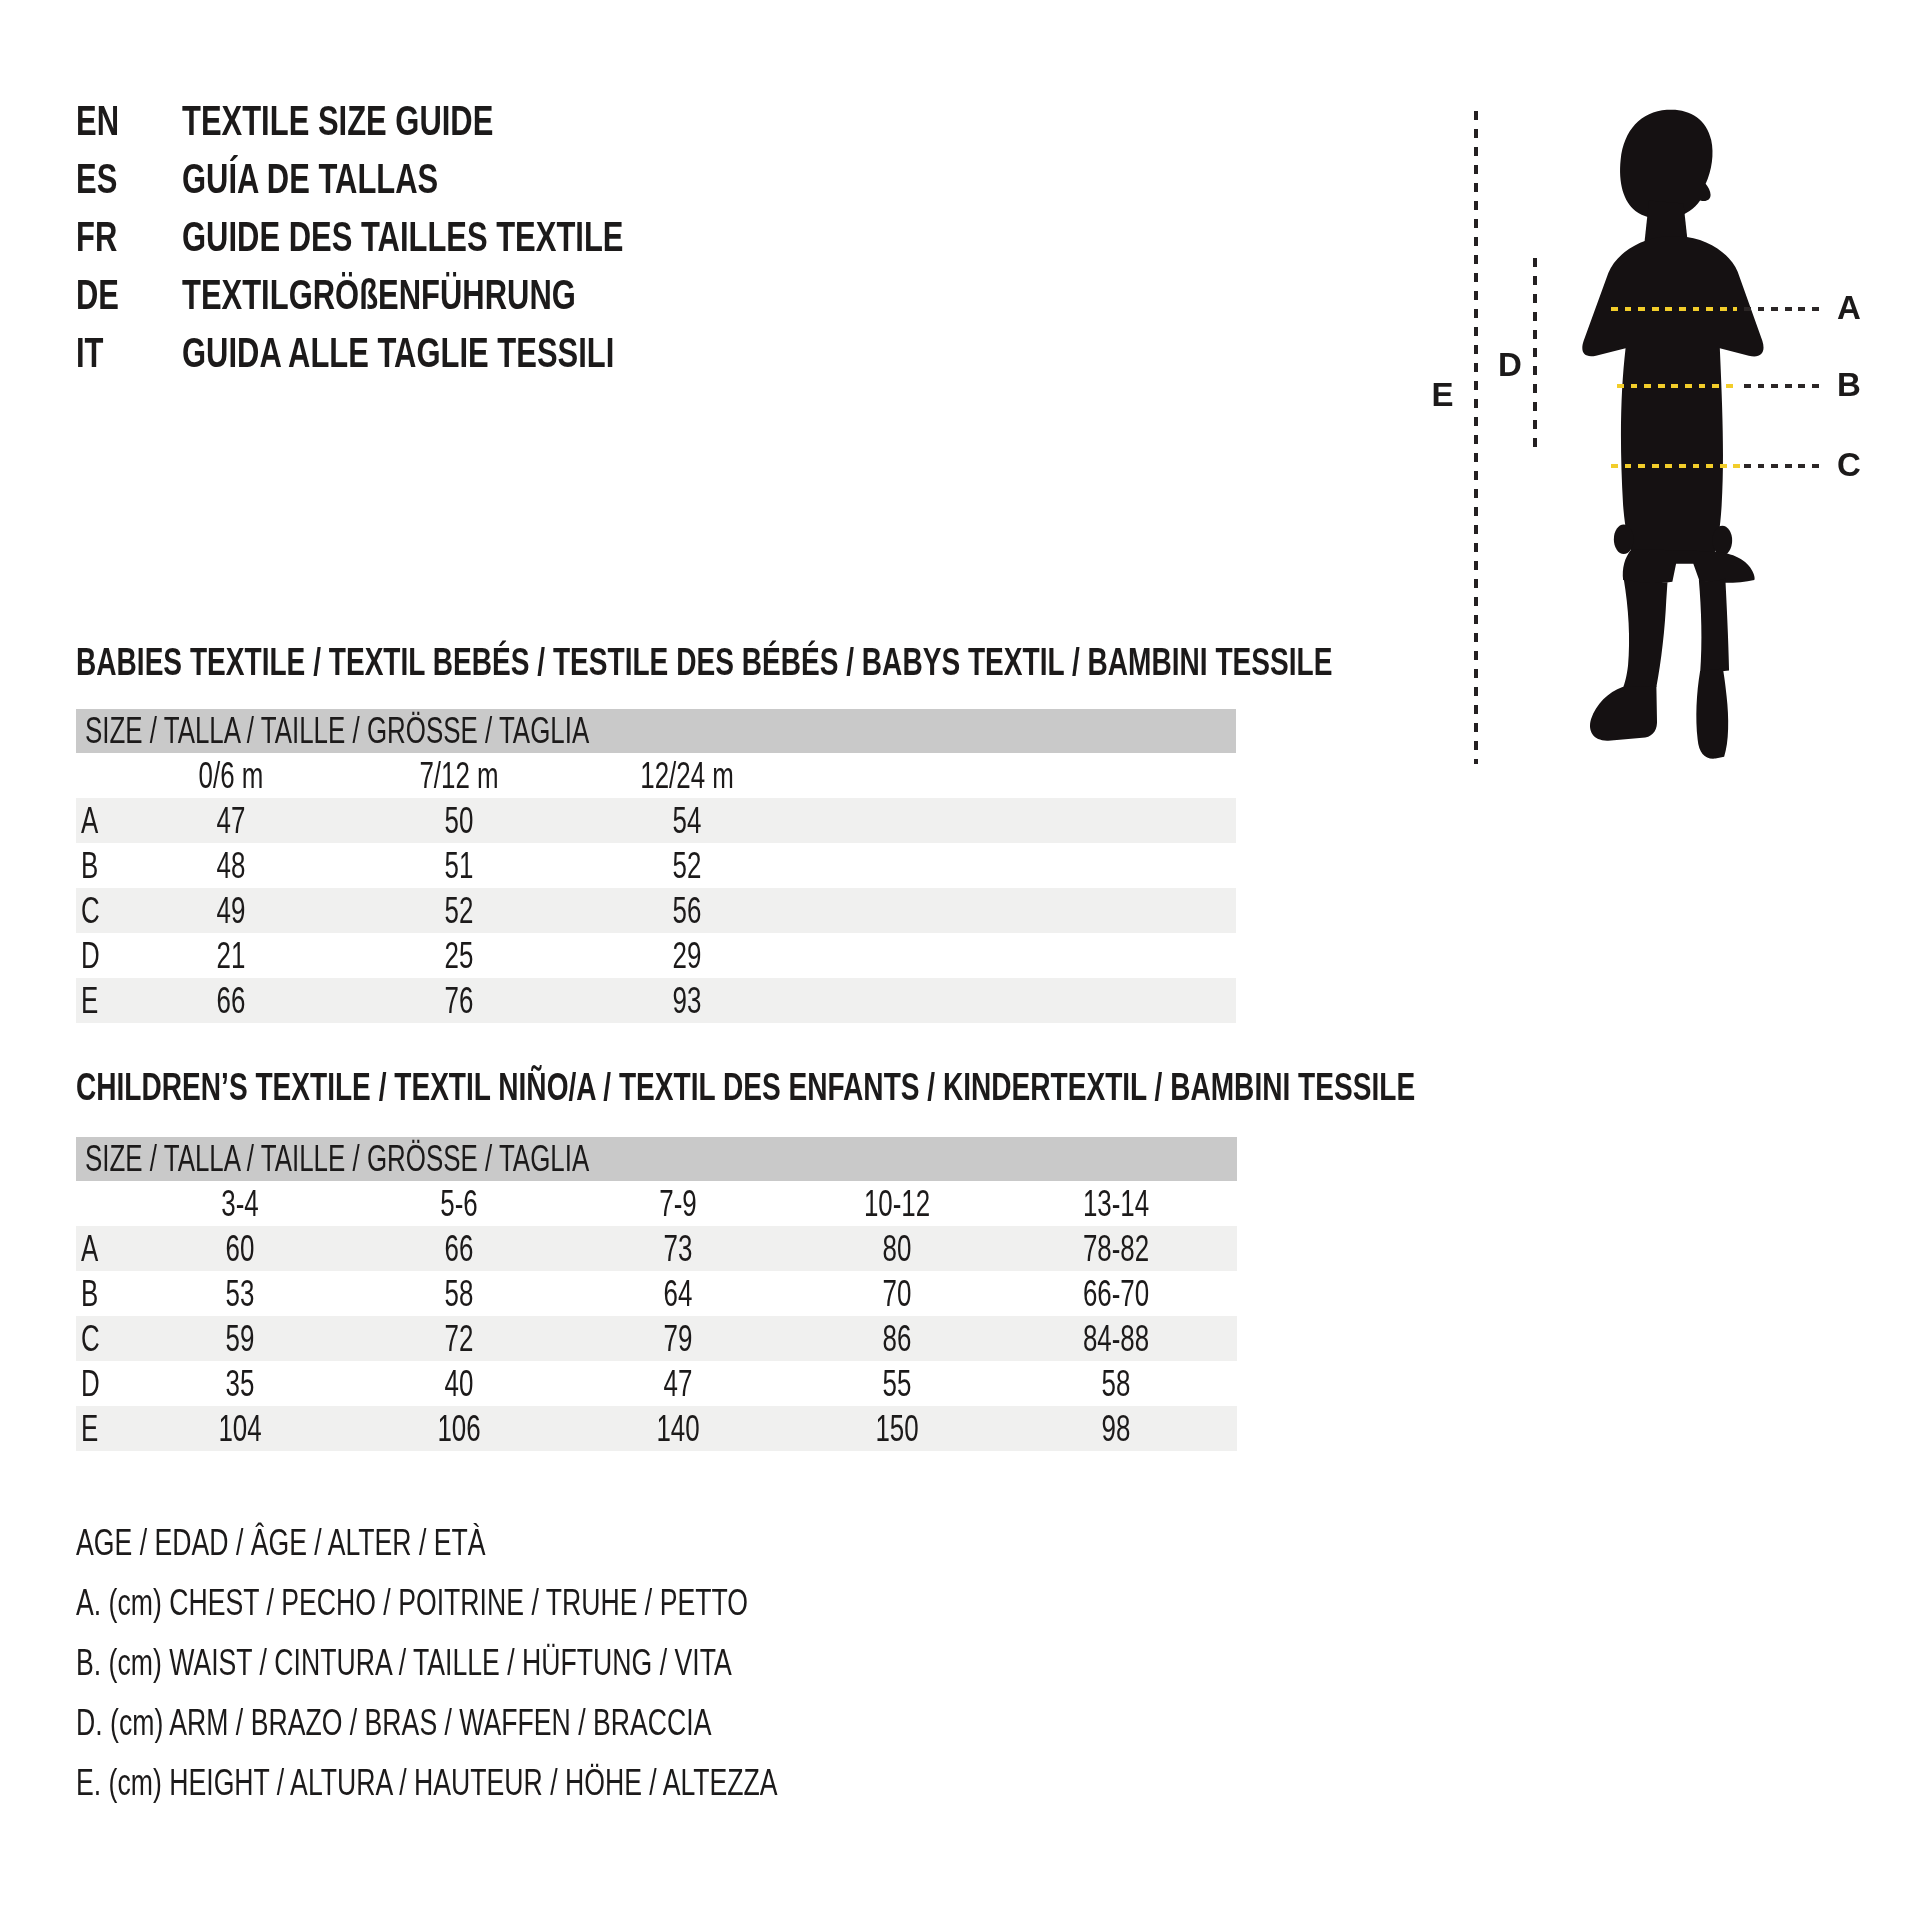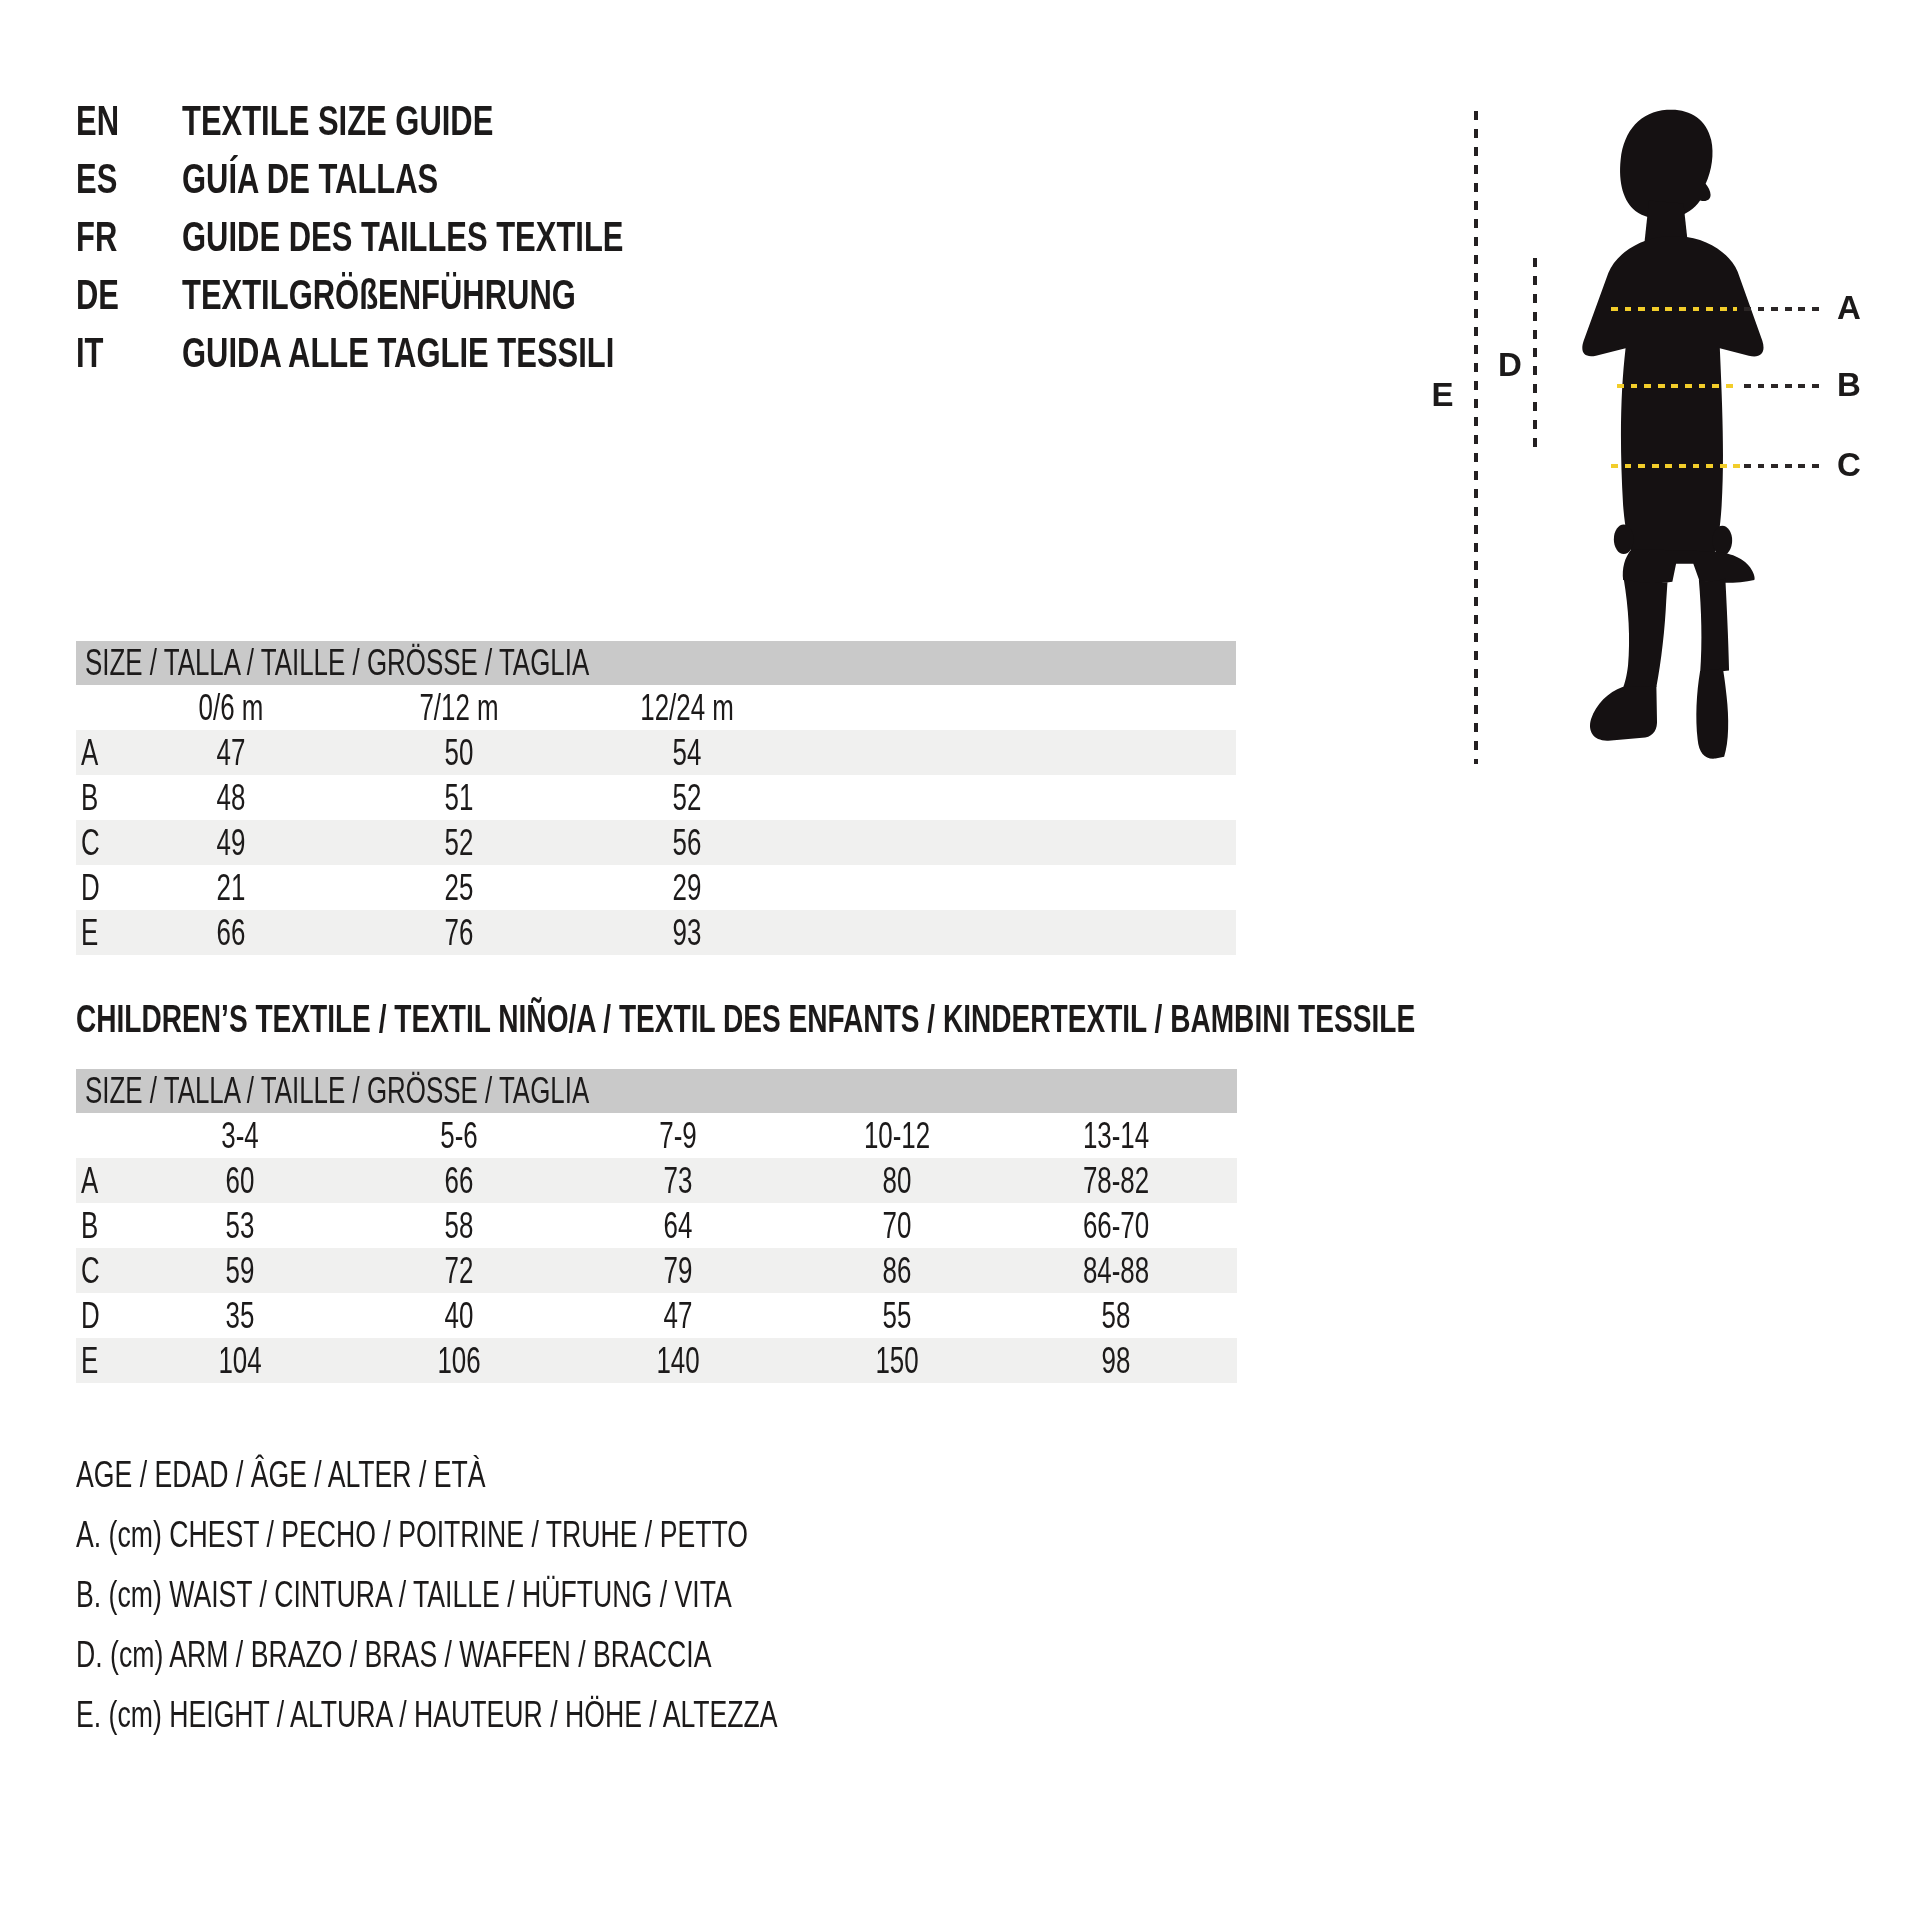--- a/index.html
+++ b/index.html
@@ -133,20 +133,21 @@
     <div class="hdash dark k-b"></div>
     <div class="fig-label l-b">B</div>
 
     <div class="hdash yellow y-c"></div>
     <div class="hdash dark k-c"></div>
     <div class="fig-label l-c">C</div>
   </section>
 
   <main class="content">
 
+    <h2 class="section-title"><span class="c">BABIES TEXTILE / TEXTIL BEBÉS / TESTILE DES BÉBÉS / BABYS TEXTIL / BAMBINI TESSILE</span></h2>
 
     <table class="size">
       <colgroup>
           <col style="width:41px">
           <col style="width:228px">
           <col style="width:228px">
           <col style="width:228px">
           <col style="width:435px">
         </colgroup>
       <tbody>

